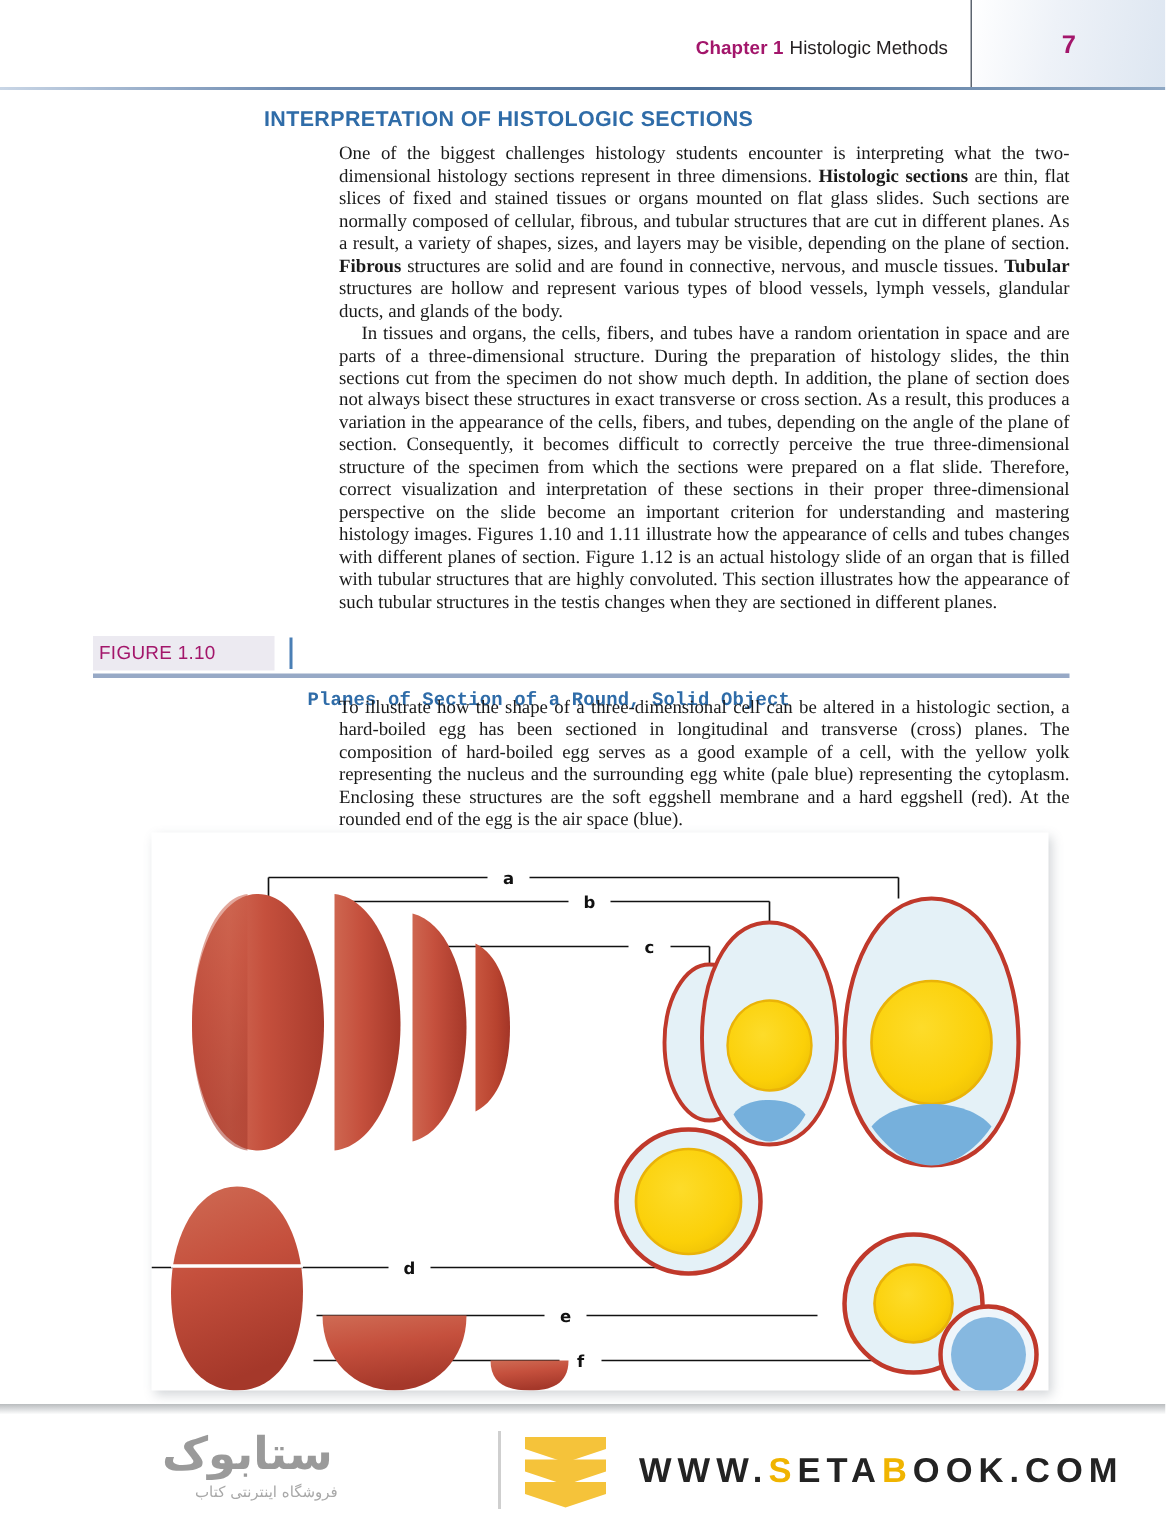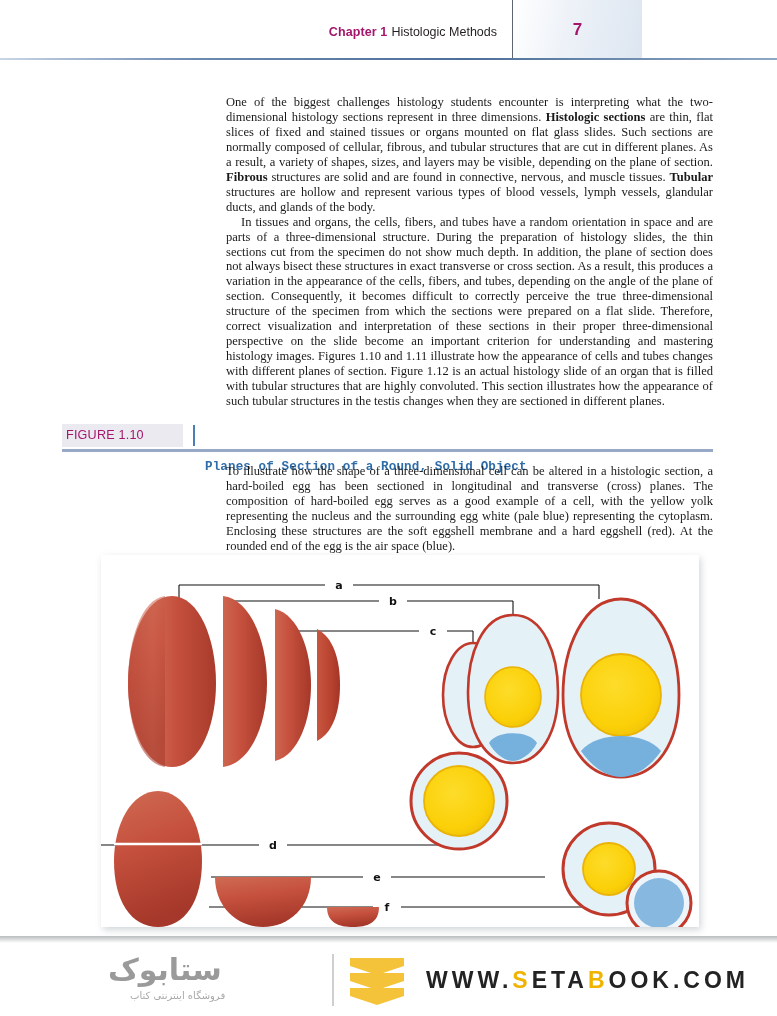--- a/index.html
+++ b/index.html
@@ -22,21 +22,21 @@
     width: 777px;
     height: 936px;
     background: #ffffff;
     overflow: hidden;
   }
 
   
   #running-head {
     position: absolute;
     left: 0; top: 0;
-    width: 642px;
+    width: 777px;
     height: 60px;
   }
   #head-text-zone {
     position: absolute;
     right: 145px;
     top: 25px;
     text-align: right;
     white-space: nowrap;
     font-family: "Liberation Sans", sans-serif;
     font-size: 12.5px;
@@ -281,20 +281,21 @@
       <span id="chapter-label">Chapter 1</span><span id="chapter-title">Histologic Methods</span>
     </div>
 
     <div id="folio-box">
       <div id="folio-number">7</div>
     </div>
 
     <div id="head-rule"></div>
   </div>
 
+  <div id="section-heading">INTERPRETATION OF HISTOLOGIC SECTIONS</div>
 
   <div id="para-block" class="body-col">
     <p><span>One of the biggest challenges histology students encounter is interpreting what the two-dimensional histology sections represent in three dimensions. </span><b class="run-in">Histologic sections</b><span> are thin, flat slices of fixed and stained tissues or organs mounted on flat glass slides. Such sections are normally composed of cellular, fibrous, and tubular structures that are cut in different planes. As a result, a variety of shapes, sizes, and layers may be visible, depending on the plane of section. </span><b class="run-in">Fibrous</b><span> structures are solid and are found in connective, nervous, and muscle tissues. </span><b class="run-in">Tubular</b><span> structures are hollow and represent various types of blood vessels, lymph vessels, glandular ducts, and glands of the body.</span></p>
     <p class="indent">In tissues and organs, the cells, fibers, and tubes have a random orientation in space and are parts of a three-dimensional structure. During the preparation of histology slides, the thin sections cut from the specimen do not show much depth. In addition, the plane of section does not always bisect these structures in exact transverse or cross section. As a result, this produces a variation in the appearance of the cells, fibers, and tubes, depending on the angle of the plane of section. Consequently, it becomes difficult to correctly perceive the true three-dimensional structure of the specimen from which the sections were prepared on a flat slide. Therefore, correct visualization and interpretation of these sections in their proper three-dimensional perspective on the slide become an important criterion for understanding and mastering histology images. Figures 1.10 and 1.11 illustrate how the appearance of cells and tubes changes with different planes of section. Figure 1.12 is an actual histology slide of an organ that is filled with tubular structures that are highly convoluted. This section illustrates how the appearance of such tubular structures in the testis changes when they are sectioned in different planes.</p>
   </div>
 
   <div id="figure-bar">
     <div id="figure-bar-tintbox"></div>
     <div id="figure-number">FIGURE 1.10</div>
     <div id="figure-bar-divider"></div>

